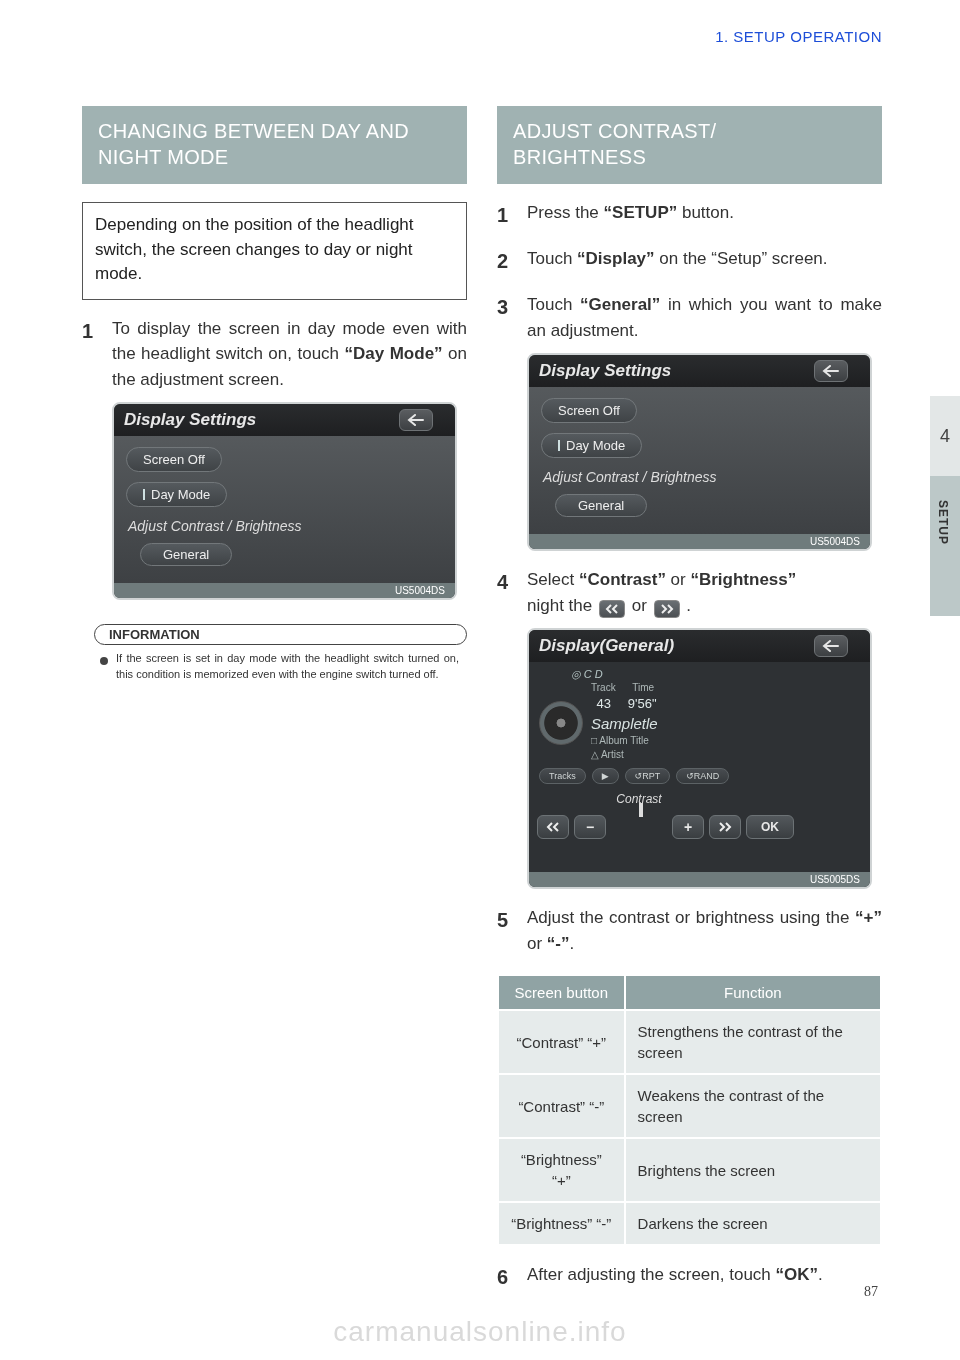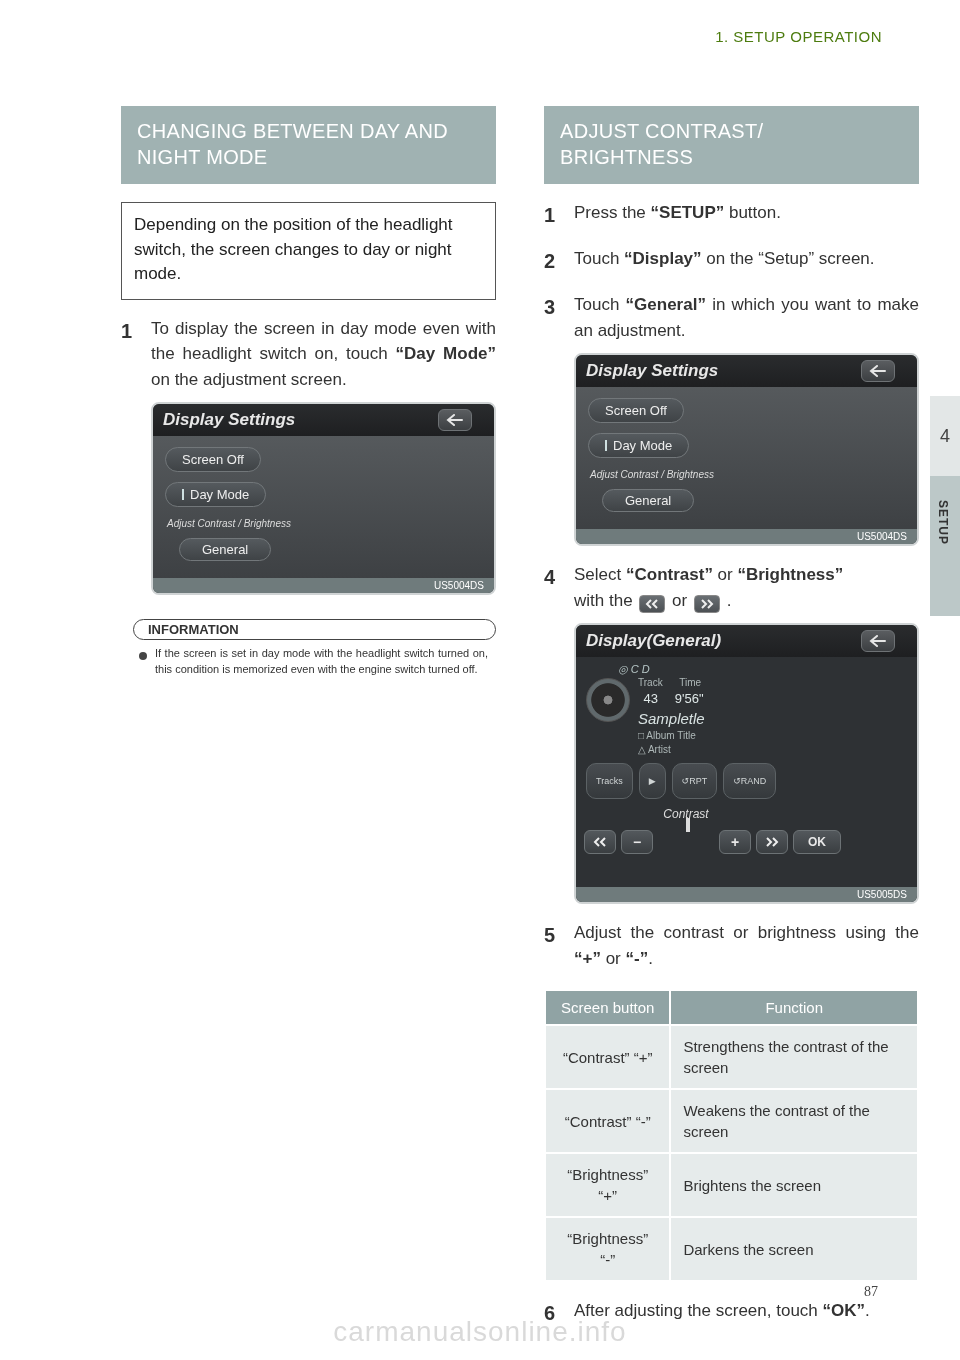--- a/index.html
+++ b/index.html
@@ -1,56 +1,56 @@
 <!DOCTYPE html>
 <html><head>
 <meta charset="utf-8">
 <style>
   :root { --screen-bg:#4a4e52; --screen-bg2:#3a3e42; --accent:#a6b8b9; --scr-dark:#2c2f33; --band:#a0b2b2; --band-fg:#fff; --body:#333; --thead:#90a3a4; --light:#e6ebeb; }
   * { box-sizing:border-box; }
   body { margin:0; font-family:Helvetica,Arial,sans-serif; color:var(--body); background:#fff; }
   .page { width:960px; height:1360px; margin:0 auto; position:relative; background:#fff; }
-  .header-path{ position:absolute; top:28px; right:78px; font-size:15px; letter-spacing:.5px; color:#4d7c0f; }
-  .content{ position:absolute; top:106px; left:82px; right:78px; bottom:90px; display:flex; gap:48px;margin-left:39px; }
+  .header-path{ position:absolute; top:28px; right:78px; font-size:15px; letter-spacing:.5px; color:#1d4ed8; }
+  .content{ position:absolute; top:106px; left:82px; right:78px; bottom:90px; display:flex; gap:30px; }
   .col{ flex:1; display:flex; flex-direction:column; }
   .band{ background:var(--band); color:#fff; padding:12px 16px 14px; font-size:20px; font-weight:500; line-height:1.3; letter-spacing:.3px; }
   .intro-box{ border:1px solid #555; margin-top:18px; padding:10px 12px 12px; font-size:17px; line-height:1.45; color:#222; }
   .step{ display:flex; gap:12px; margin-top:16px; font-size:17px; line-height:1.5; }
   .step-n{ font-weight:700; font-size:20px; min-width:18px; }
   .step-t{ flex:1; text-align:justify; }
   .step-t b{ font-weight:700; }
   .figure{ margin:10px 0 0 30px; }
   .screen{ width:345px; border-radius:8px; overflow:hidden; background:linear-gradient(#5b5f62,#3b3e41); border:2px solid #cfd3d4; position:relative; }
   .scr-top{ display:flex; align-items:center; justify-content:space-between; background:linear-gradient(#2a2c2e,#1e1f21); padding:5px 22px 5px 10px; }
   .scr-title{ color:#e8e8e8; font-style:italic; font-weight:600; font-size:17px; }
   .scr-back{ width:34px; height:22px; border-radius:6px; background:linear-gradient(#5a5d60,#3c3f42); border:1px solid #6e7275; display:flex; align-items:center; justify-content:center; }
   .scr-back svg{ display:block; }
   .scr-body{ padding:6px 12px 12px; }
   .scr-btn{ display:inline-block; background:linear-gradient(#555a5e,#3f4346); border:1px solid #72777a; border-radius:16px; color:#eee; font-size:13px; padding:4px 16px; margin:5px 0; }
   .scr-btn.sm{ padding:3px 22px; margin-left:14px; }
   .scr-btn .bar{ display:inline-block; width:2px; height:11px; background:#cfe0e1; margin-right:6px; vertical-align:-1px; }
-  .scr-label{ color:#ddd; font-size:10px; font-style:italic; margin:6px 2px 4px; }
+  .scr-label{ color:#ddd; font-size:14px; font-style:italic; margin:6px 2px 4px; }
   .scr-tag{ text-align:right; font-size:10px; color:#fff; background:#6f7b7c; padding:2px 10px; }
   .info-badge{ display:inline-block; border:1.5px solid #444; border-radius:14px; padding:2px 14px; font-size:13px; font-weight:600; margin:24px 0 6px 12px; }
   .info-bullet{ display:flex; gap:8px; margin:0 8px 0 18px; font-size:11px; line-height:1.45; text-align:justify; }
   .dot{ width:8px; height:8px; border-radius:50%; background:#444; margin-top:6px; flex:0 0 8px; }
 
   .arrow-pill{ display:inline-flex; align-items:center; justify-content:center; width:26px; height:18px; border-radius:4px; background:linear-gradient(#6a6f73,#4c5054); border:1px solid #888; vertical-align:-3px; margin:0 2px; }
   .arrow-pill svg{ display:block; }
 
   
   .screen2{ width:345px; border-radius:8px; overflow:hidden; border:2px solid #cfd3d4; position:relative; background:#2e3134; }
   .scr2-main{ padding:6px 8px 10px; }
   .scr2-cd{ font-size:11px; color:#b8c8c8; font-style:italic; margin-left:34px; }
-  .scr2-row{ display:flex; gap:8px; align-items:flex-start; }
+  .scr2-row{ display:flex; gap:8px; align-items:center; }
   .disc{ width:44px; height:44px; border-radius:50%; background:radial-gradient(circle,#888 0 14%,#2a2a2a 16% 55%,#60696c 58% 100%); border:1px solid #555; margin:2px 0 0 2px; }
   .scr2-meta{ font-size:10px; color:#aeb8b8; line-height:1.4; }
   .scr2-meta .big{ font-size:15px; color:#d8e2e2; font-style:italic; }
   .scr2-ctrls{ display:flex; gap:6px; margin:6px 0 4px 2px; }
-  .mini{ font-size:9px; color:#d0d5d5; border:1px solid #5c6265; border-radius:10px; padding:12px 9px; background:linear-gradient(#484c50,#35393c); }
+  .mini{ font-size:9px; color:#d0d5d5; border:1px solid #5c6265; border-radius:10px; padding:2px 9px; background:linear-gradient(#484c50,#35393c); }
   .contrast-row{ display:flex; align-items:center; gap:5px; margin-top:8px; }
   .cbtn{ width:32px; height:24px; border-radius:6px; background:linear-gradient(#53585c,#3a3e41); border:1px solid #6c7275; display:flex; align-items:center; justify-content:center; color:#e8e8e8; font-size:14px; font-weight:600; }
   .cbtn.ok{ width:48px; font-size:12px; }
   .cgauge{ flex:0 0 56px; height:8px; background:#999; position:relative; border-radius:2px; }
   .cgauge::after{ content:""; position:absolute; left:50%; top:-3px; width:4px; height:14px; background:#ddd; }
   .clbl-wrap{ flex:0 0 56px; display:flex; flex-direction:column; align-items:center; }
 
   
   table.func{ width:100%; border-collapse:collapse; margin-top:18px; font-size:15px; }
   table.func th{ background:var(--thead); color:#fff; font-weight:400; padding:8px 10px; border:2px solid #fff; }
@@ -152,21 +152,21 @@
             <div><span class="scr-btn sm">General</span></div>
           </div>
           <div class="scr-tag">US5004DS</div>
         </div>
       </div>
 
       <div class="step">
         <div class="step-n">4</div>
         <div class="step-t">
           <span>Select </span><b>“Contrast”</b><span> or </span><b>“Brightness”</b><br>
-          <span>with the </span>
+          <span>night the </span>
           <span class="arrow-pill">
               <svg width="16" height="10" viewBox="0 0 16 10">
                 <path d="M7 1 3 5 7 9 M13 1 9 5 13 9" stroke="#eee" stroke-width="2" fill="none"></path>
               </svg>
             </span>
           <span> or </span>
           <span class="arrow-pill">
               <svg width="16" height="10" viewBox="0 0 16 10">
                 <path d="M3 1 7 5 3 9 M9 1 13 5 9 9" stroke="#eee" stroke-width="2" fill="none"></path>
               </svg>

